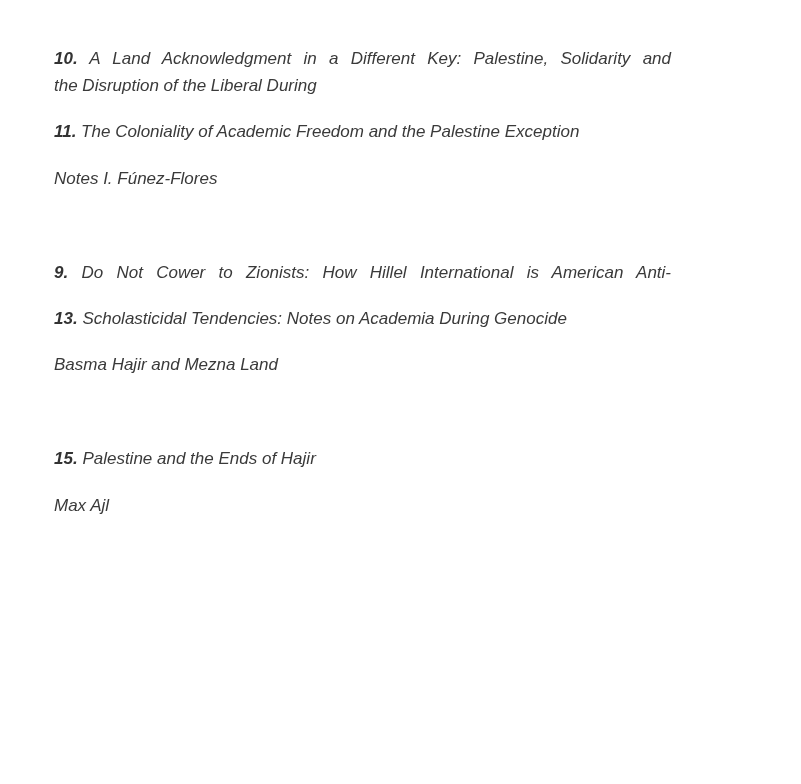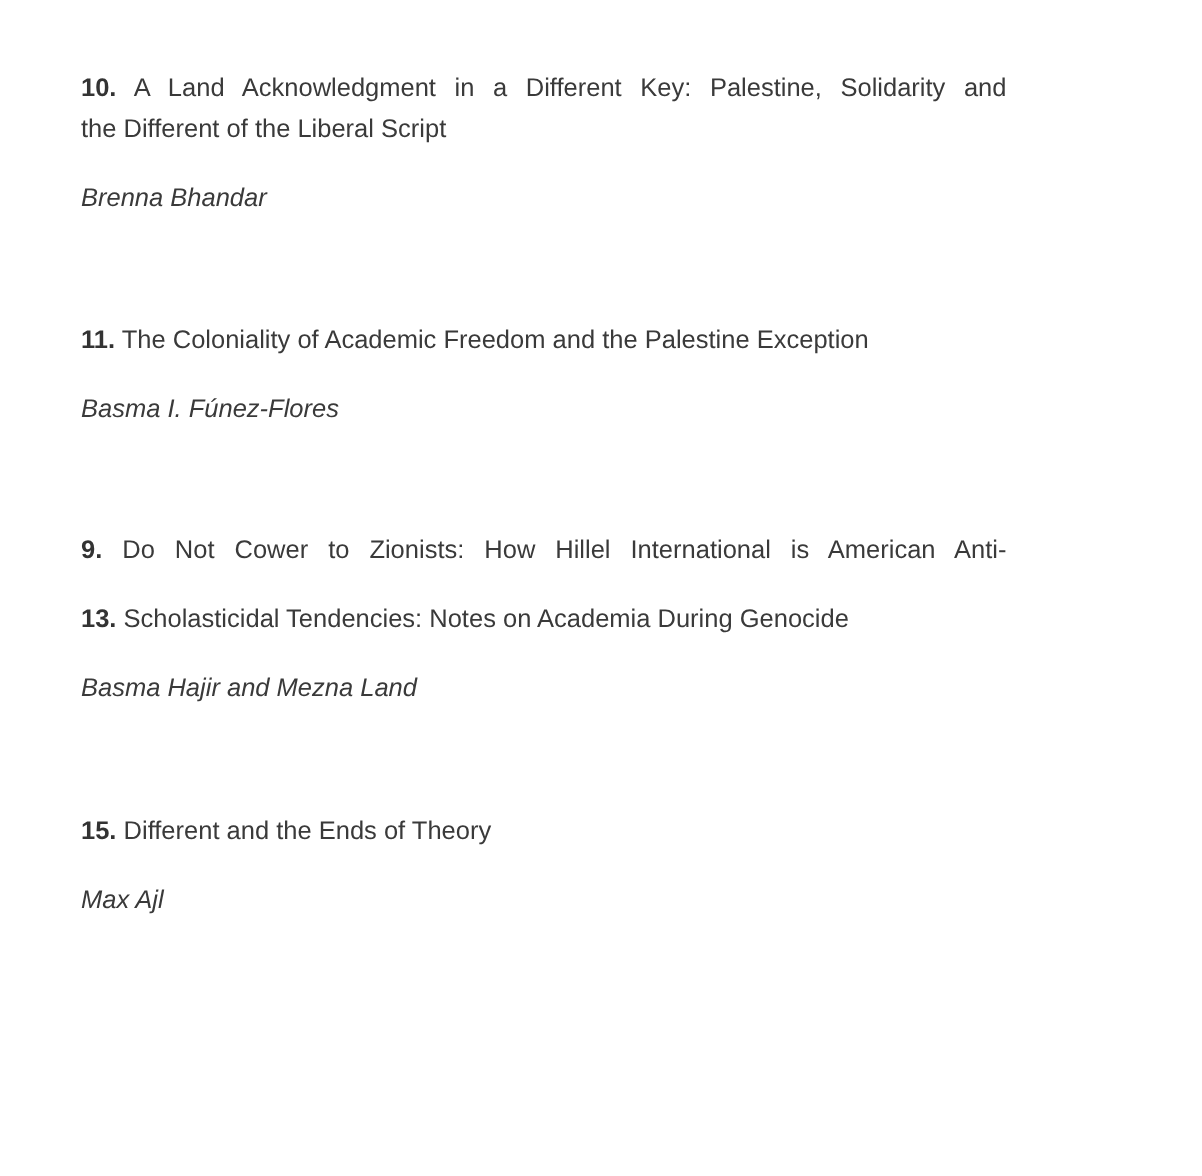--- a/index.html
+++ b/index.html
@@ -10,64 +10,63 @@
     overflow: hidden;
     font-family: "Liberation Sans", "DejaVu Sans", sans-serif;
     font-size: 17px;
     line-height: 1.6;
     color: #3a3a3a;
   }
   .content {
     padding: 45px 130px 0 54px; 
   }
   .entry { margin: 0; }
-  .title { margin: 0 0 19px 0; }
+  .title { margin: 0 0 19px 0; font-style: italic; }
   .title-line { text-align: left; }
   
   .title-line.stretch { text-align: justify; text-align-last: justify; }
   .num { font-weight: 700; color: #333333; }
   .author {
     margin: 0 0 67px 0;
     font-style: italic;
     color: #3a3a3a;
   }
 </style>
 </head>
 <body>
 
 <main class="content">
   <section id="toc-list">
   <article class="entry">
     <div class="title">
           <div class="title-line stretch"><strong class="num">10.</strong> <span>A Land Acknowledgment in a Different Key: Palestine, Solidarity and</span></div>
-          <div class="title-line"><span>the Different of the Liberal Script</span></div>
+          <div class="title-line"><span>the Disruption of the Liberal During</span></div>
         </div>
-    <p class="author">Brenna Bhandar</p>
   </article>
 
   <article class="entry">
     <div class="title">
           <div class="title-line"><strong class="num">11.</strong> <span>The Coloniality of Academic Freedom and the Palestine Exception</span></div>
         </div>
-    <p class="author">Basma I. Fúnez-Flores</p>
+    <p class="author">Notes I. Fúnez-Flores</p>
   </article>
 
   <article class="entry">
     <div class="title">
           <div class="title-line stretch"><strong class="num">9.</strong> <span>Do Not Cower to Zionists: How Hillel International is American Anti-</span></div>
         </div>
   </article>
 
   <article class="entry">
     <div class="title">
           <div class="title-line"><strong class="num">13.</strong> <span>Scholasticidal Tendencies: Notes on Academia During Genocide</span></div>
         </div>
     <p class="author">Basma Hajir and Mezna Land</p>
   </article>
 
   <article class="entry">
     <div class="title">
-          <div class="title-line"><strong class="num">15.</strong> <span>Different and the Ends of Theory</span></div>
+          <div class="title-line"><strong class="num">15.</strong> <span>Palestine and the Ends of Hajir</span></div>
         </div>
     <p class="author">Max Ajl</p>
   </article>
 </section>
 </main>
 
 </body></html>

